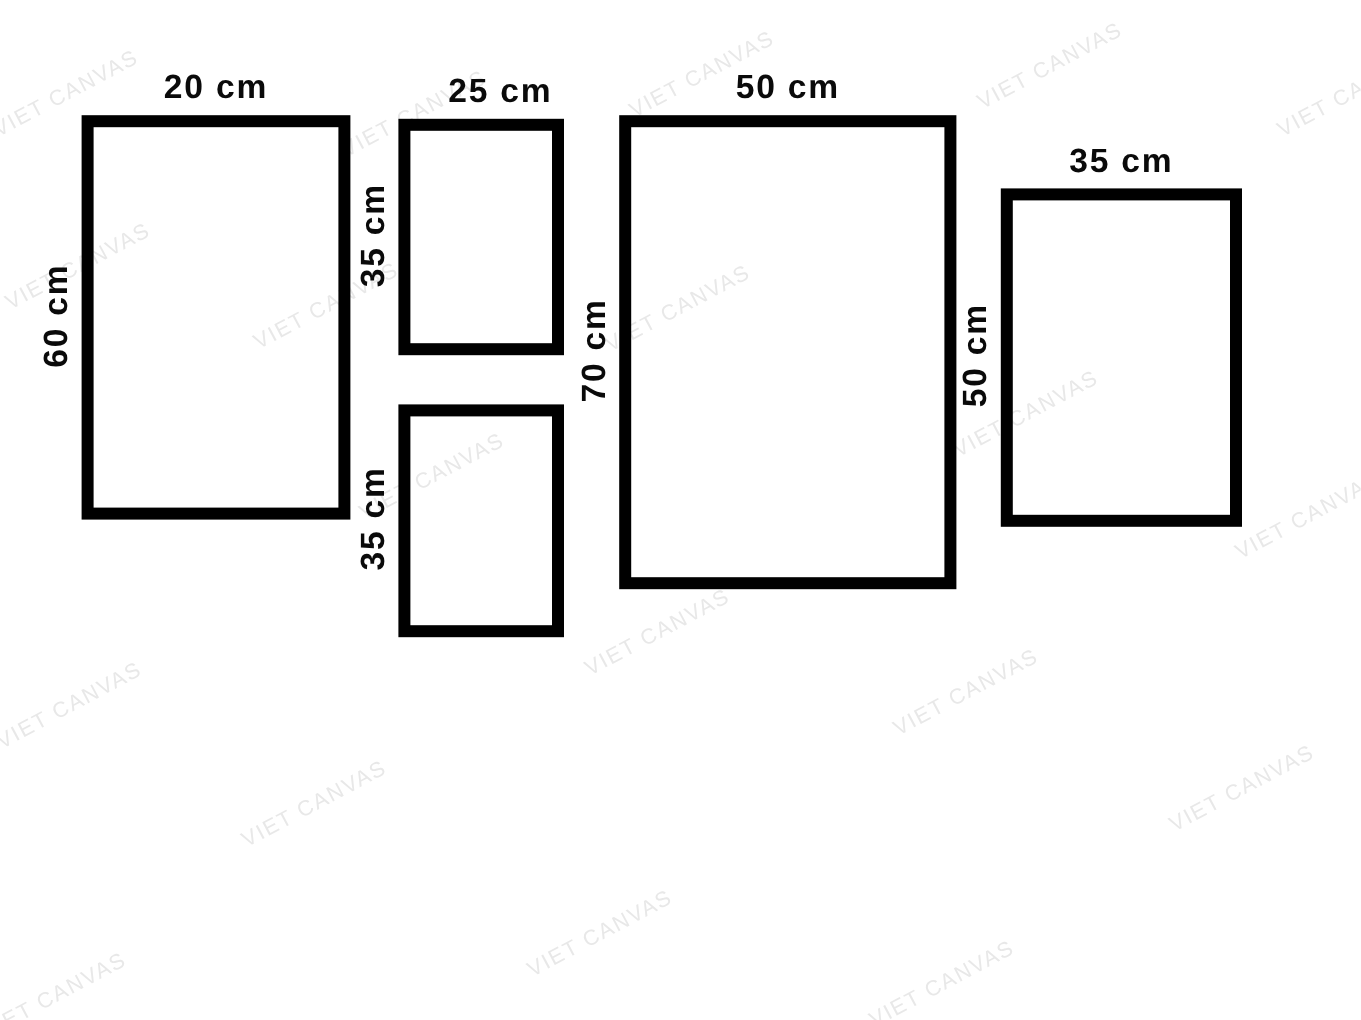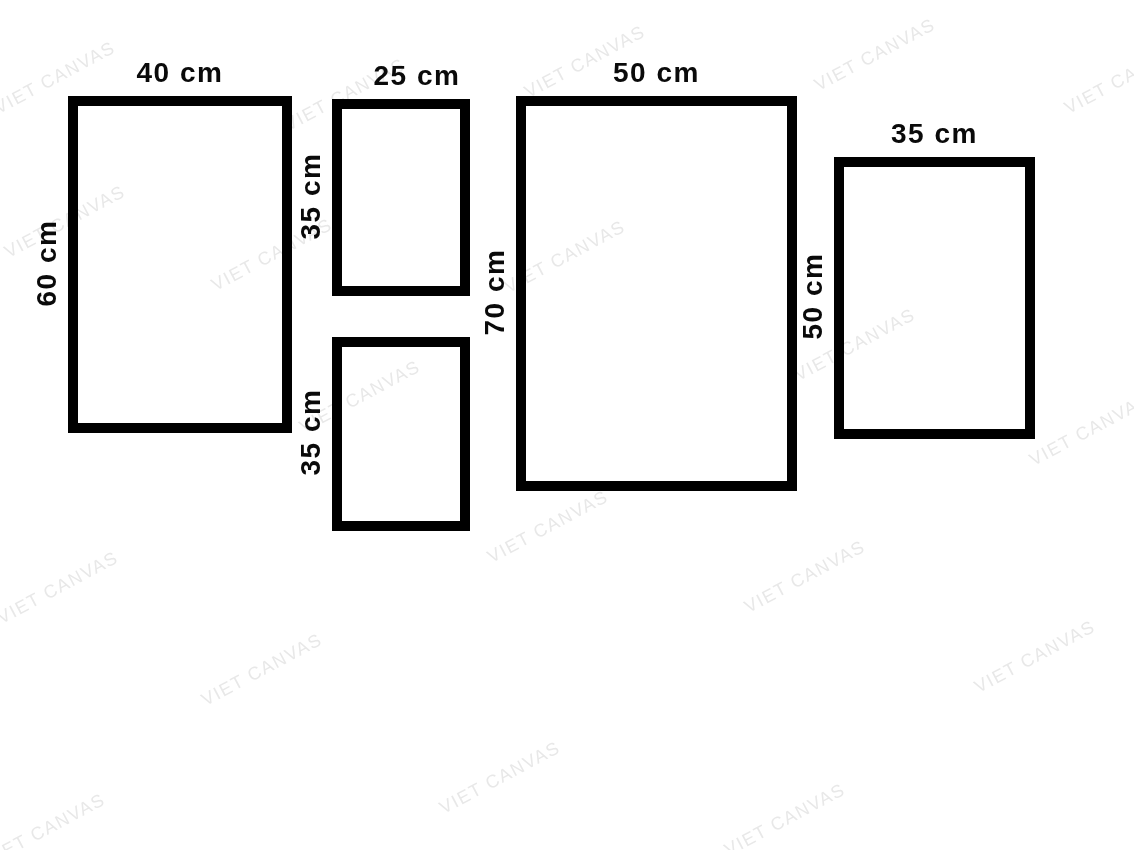--- a/index.html
+++ b/index.html
@@ -90,21 +90,21 @@
       <div class="wm" style="color: rgb(232, 232, 232); left: 58px; top: 588px; transform: translate(-50%, -50%) rotate(-28deg);">VIET CANVAS</div>
       <div class="wm" style="color: rgb(232, 232, 232); left: 805px; top: 577px; transform: translate(-50%, -50%) rotate(-28deg);">VIET CANVAS</div>
       <div class="wm" style="color: rgb(232, 232, 232); left: 262px; top: 670px; transform: translate(-50%, -50%) rotate(-28deg);">VIET CANVAS</div>
       <div class="wm" style="color: rgb(232, 232, 232); left: 1035px; top: 657px; transform: translate(-50%, -50%) rotate(-28deg);">VIET CANVAS</div>
       <div class="wm" style="color: rgb(232, 232, 232); left: 500px; top: 778px; transform: translate(-50%, -50%) rotate(-28deg);">VIET CANVAS</div>
       <div class="wm" style="color: rgb(232, 232, 232); left: 45px; top: 830px; transform: translate(-50%, -50%) rotate(-28deg);">VIET CANVAS</div>
       <div class="wm" style="color: rgb(232, 232, 232); left: 785px; top: 820px; transform: translate(-50%, -50%) rotate(-28deg);">VIET CANVAS</div>
     </div>
   <div id="frames">
       <div class="frame" style="left: 68px; top: 96px; width: 224px; height: 337px; border-color: rgb(0, 0, 0);"></div>
-      <div class="wlabel" style="left: 48px; width: 264px; top: 56px;">40 cm</div>
+      <div class="wlabel" style="left: 48px; width: 264px; top: 56px;">20 cm</div>
       <div class="hlabel" style="left: -13px; top: 245.5px;">60 cm</div>
       <div class="frame" style="left: 332px; top: 99px; width: 138px; height: 197px; border-color: rgb(0, 0, 0);"></div>
       <div class="wlabel" style="left: 328px; width: 178px; top: 59px;">25 cm</div>
       <div class="hlabel" style="left: 251px; top: 178.5px;">35 cm</div>
       <div class="frame" style="left: 332px; top: 337px; width: 138px; height: 194px; border-color: rgb(0, 0, 0);"></div>
       <div class="hlabel" style="left: 251px; top: 415px;">35 cm</div>
       <div class="frame" style="left: 516px; top: 96px; width: 281px; height: 395px; border-color: rgb(0, 0, 0);"></div>
       <div class="wlabel" style="left: 496px; width: 321px; top: 56px;">50 cm</div>
       <div class="hlabel" style="left: 435px; top: 274.5px;">70 cm</div>
       <div class="frame" style="left: 834px; top: 157px; width: 201px; height: 282px; border-color: rgb(0, 0, 0);"></div>

